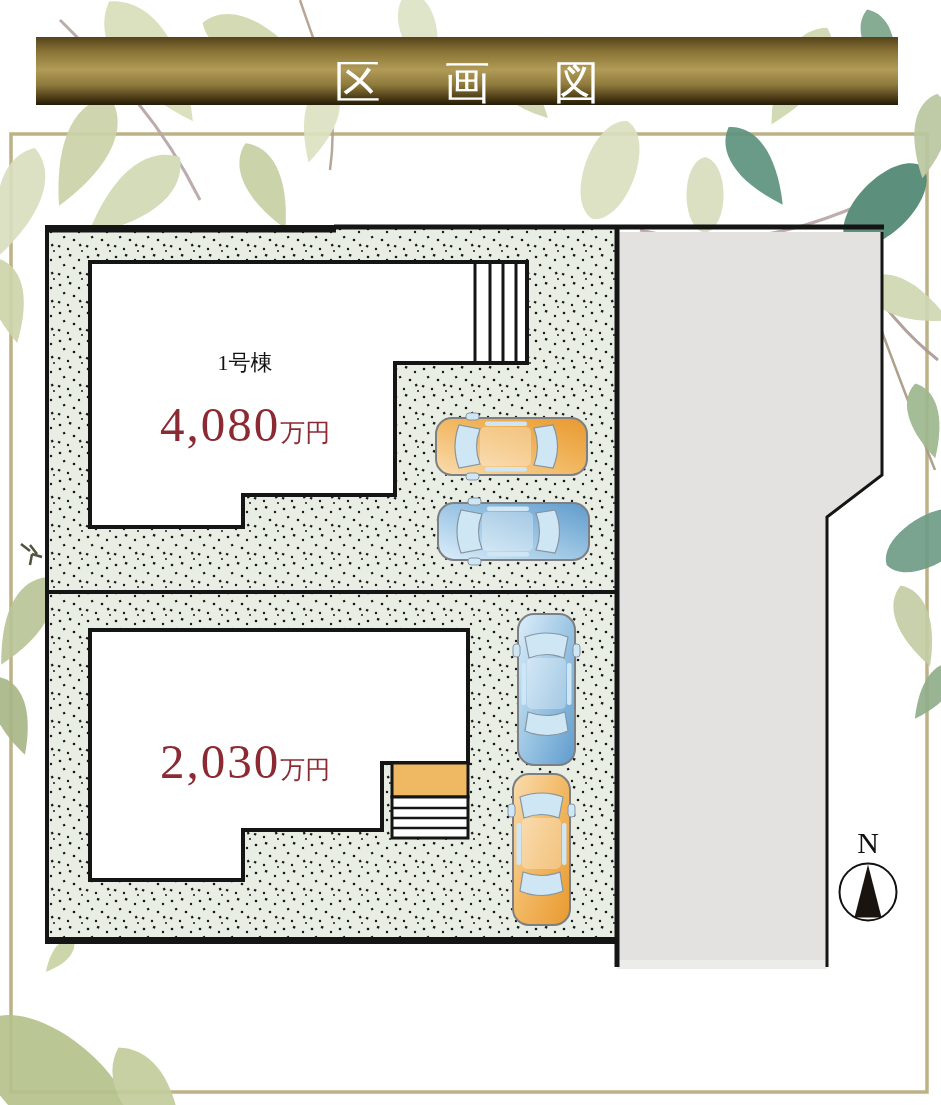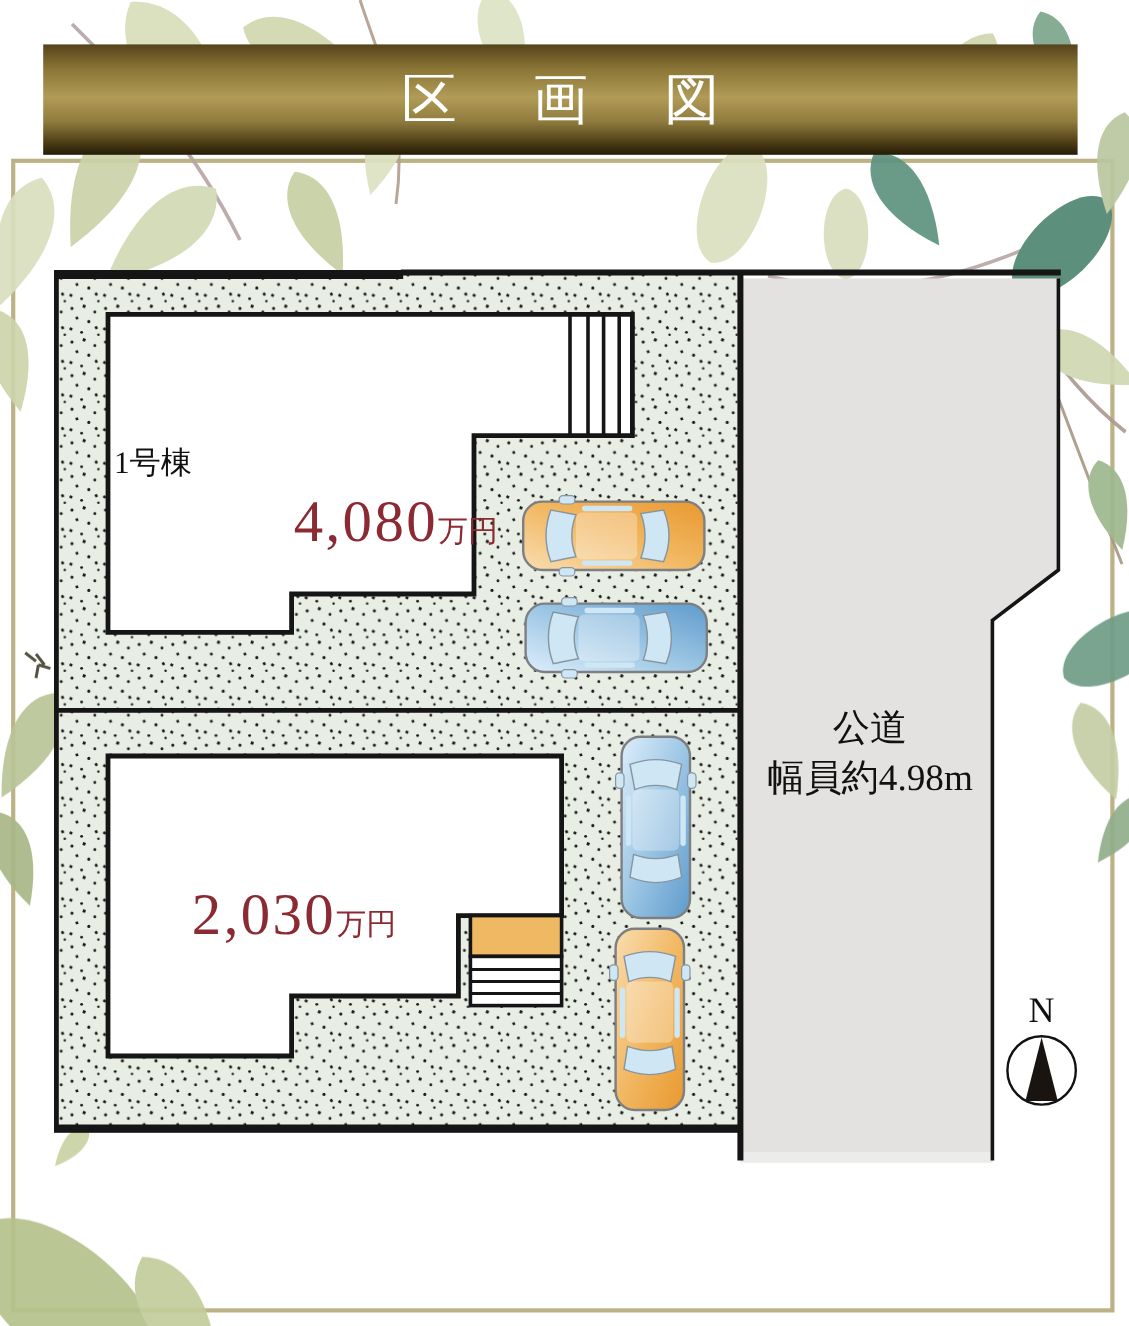--- a/index.html
+++ b/index.html
@@ -6,40 +6,40 @@
   .page{
     position:relative;
     width:941px;height:1105px;
     overflow:hidden;
     background:#ffffff;
     font-family:"Liberation Serif","DejaVu Serif",serif;
   }
   .scene{position:absolute;left:0;top:0;width:941px;height:1105px;}
   
   .banner{
-    position:absolute;left:36px;top:37px;width:862px;height:92px;
+    position:absolute;left:36px;top:37px;width:862px;height:68px;
     background:linear-gradient(180deg,#55431c 0%,#8a7536 22%,#b19b57 48%,#8f7b3d 70%,#4a3a14 90%,#241c08 100%);
   }
   .banner-title{
     display:block;width:100%;height:100%;
     text-align:center;line-height:92px;
     font-size:46px;color:#ffffff;letter-spacing:26px;text-indent:26px;
     font-family:"Liberation Serif","DejaVu Serif",serif;
   }
   .overlay{position:absolute;margin:0;}
   .lot-name{
-    width:300px;text-align:left;font-size:26px;color:#111111;margin-top:20px;
+    width:300px;text-align:center;font-size:22px;color:#111111;
   }
   .lot-price{
     width:340px;text-align:center;color:#8b2a32;white-space:nowrap;
   }
   .lot-price .value{font-size:49px;letter-spacing:2px;}
   .lot-price .unit{font-size:25px;}
   #lot1-name{left:95px;top:348px;}
-  #lot1-price{left:75px;top:406px;text-align:right;}
+  #lot1-price{left:75px;top:396px;}
   #lot2-name{left:95px;top:698px;}
   #lot2-price{left:75px;top:733px;}
   .road-label{
     left:605px;top:586px;width:240px;text-align:center;
     font-size:31px;line-height:41px;color:#111111;white-space:nowrap;
   }
   .north-label{
     left:838px;top:824px;width:60px;text-align:center;
     font-size:30px;line-height:38px;color:#111111;
   }
@@ -175,20 +175,16 @@
 
   <div class="overlay lot-name" id="lot1-name">1号棟</div>
   <div class="overlay lot-price" id="lot1-price">
     <span class="value">4,080</span><span class="unit">万円</span>
   </div>
 
   <div class="overlay lot-price" id="lot2-price">
     <span class="value">2,030</span><span class="unit">万円</span>
   </div>
 
-  <div class="overlay road-label">
-    <div>公道</div>
-    <div>幅員約4.98m</div>
-  </div>
 
   <div class="overlay north-label">N</div>
 
 </div>
 
 </body></html>

